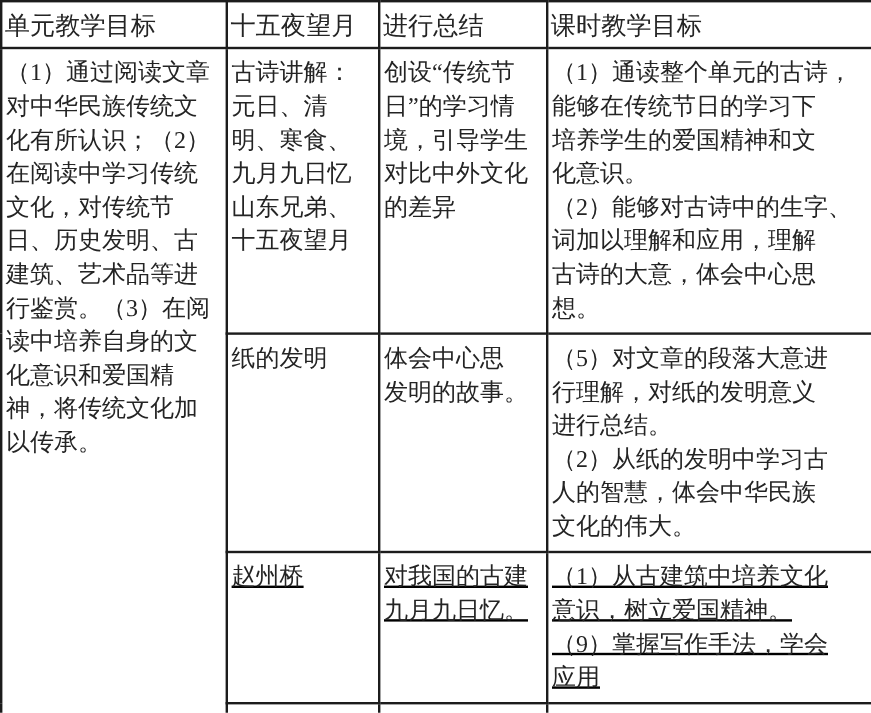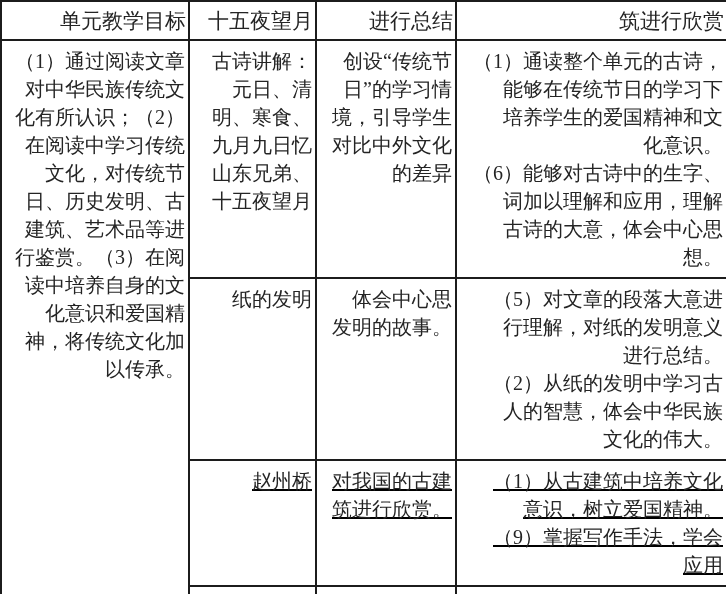--- a/index.html
+++ b/index.html
@@ -16,21 +16,21 @@
   table.lesson-table {
     border-collapse: collapse;
     table-layout: fixed;
     width: 726px; height: 594px;
     background: #ffffff;
   }
   table.lesson-table th,
   table.lesson-table td {
     border: 2px solid #1c1c1c;
     color: #242424;
-    text-align: right;
+    text-align: left;
     white-space: pre-line;
     overflow: hidden;
   }
   table.lesson-table th {
     font-weight: normal;
     font-size: 21px;
     vertical-align: middle;
     padding: 2px 2px;
   }
   table.lesson-table td {
@@ -59,21 +59,21 @@
       <col class="c1">
         <col class="c2">
         <col class="c3">
         <col class="c4">
     </colgroup>
     <thead>
       <tr class="header-row">
         <th>单元教学目标</th>
         <th>十五夜望月</th>
         <th>进行总结</th>
-        <th>筑进行欣赏</th>
+        <th>课时教学目标</th>
       </tr>
     </thead>
     <tbody>
       <tr class="row-1">
         <td class="unit-goal-cell" rowspan="4">（1）通过阅读文章
 对中华民族传统文
 化有所认识；（2）
 在阅读中学习传统
 文化，对传统节
 日、历史发明、古
@@ -91,40 +91,40 @@
 十五夜望月</td>
         <td>创设“传统节
 日”的学习情
 境，引导学生
 对比中外文化
 的差异</td>
         <td>（1）通读整个单元的古诗，
 能够在传统节日的学习下
 培养学生的爱国精神和文
 化意识。
-（6）能够对古诗中的生字、
+（2）能够对古诗中的生字、
 词加以理解和应用，理解
 古诗的大意，体会中心思
 想。</td>
       </tr>
       <tr class="row-2">
         <td>纸的发明</td>
         <td>体会中心思
 发明的故事。</td>
         <td>（5）对文章的段落大意进
 行理解，对纸的发明意义
 进行总结。
 （2）从纸的发明中学习古
 人的智慧，体会中华民族
 文化的伟大。</td>
       </tr>
       <tr class="row-3">
         <td>赵州桥</td>
         <td>对我国的古建
-筑进行欣赏。</td>
+九月九日忆。</td>
         <td>（1）从古建筑中培养文化
 意识，树立爱国精神。
 （9）掌握写作手法，学会
 应用</td>
       </tr>
       <tr class="row-4">
         <td>一幅名扬中
 外的画</td>
         <td>对文艺作品进
 行的鉴赏。</td>

